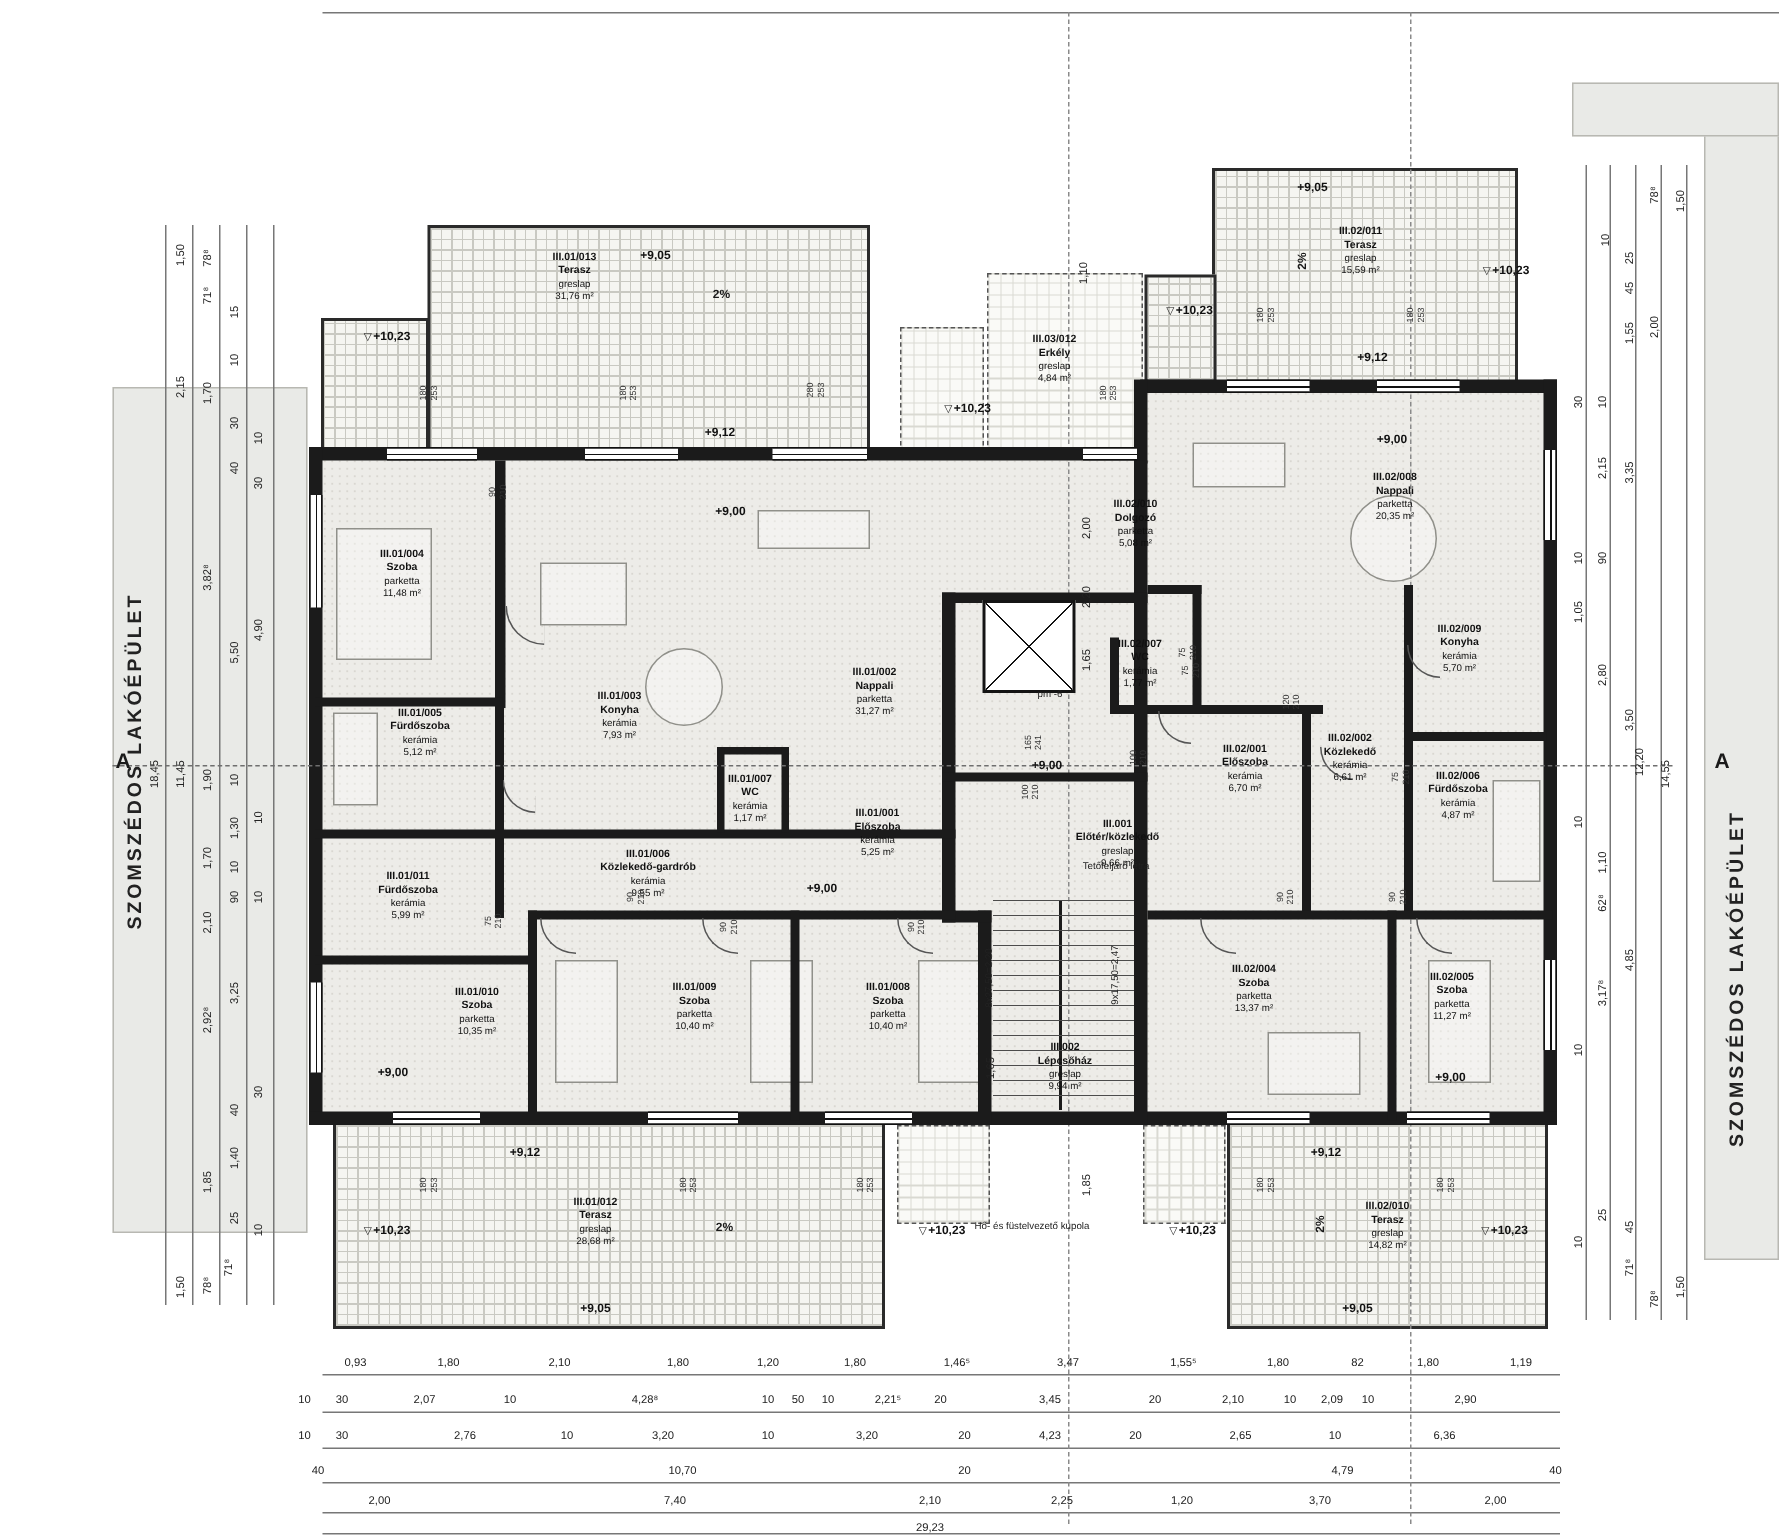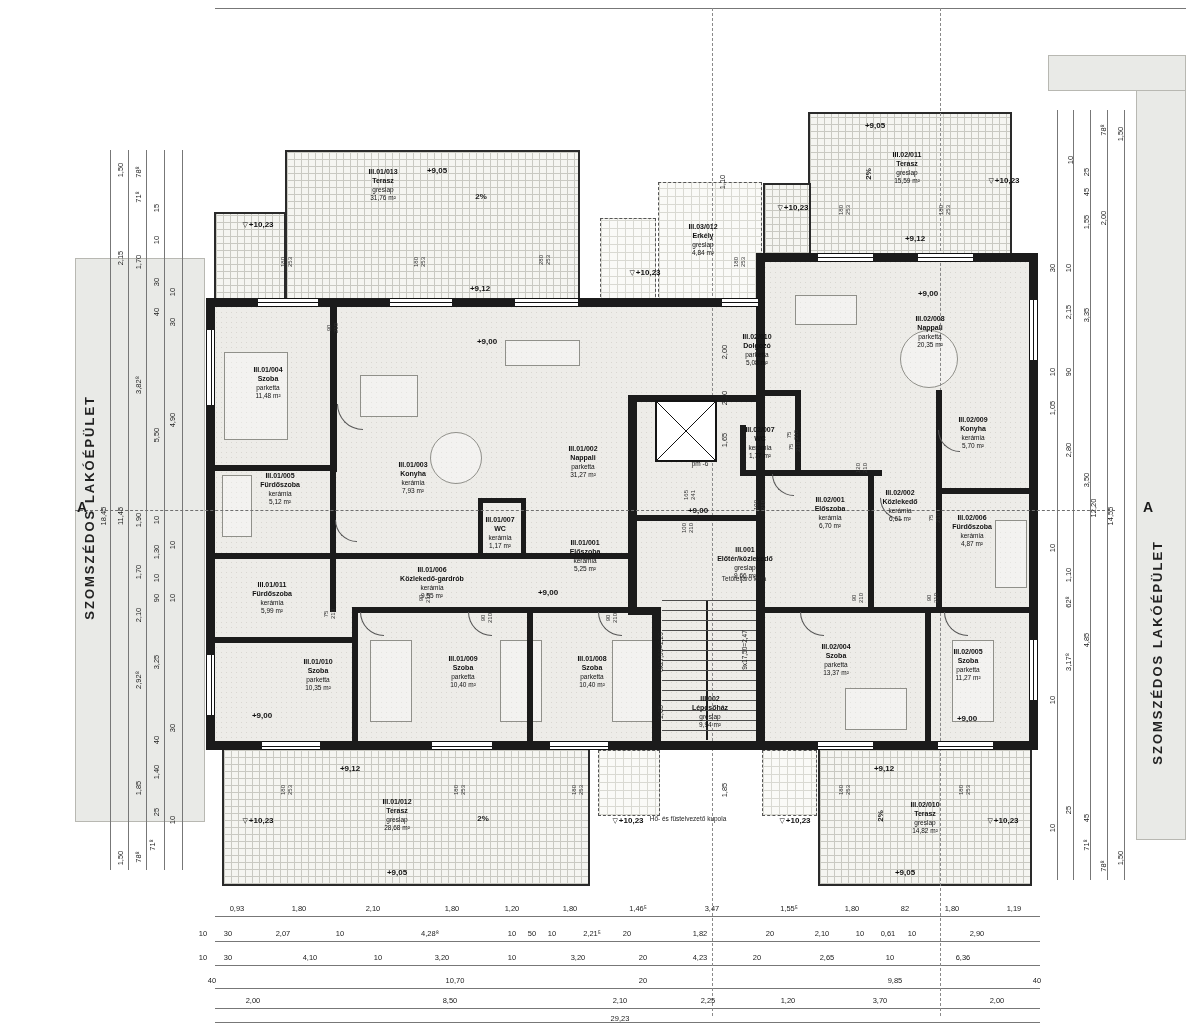--- a/index.html
+++ b/index.html
@@ -470,47 +470,47 @@
     <div class="dim" style="left: 203px; top: 933px;">10</div>
     <div class="dim" style="left: 228px; top: 933px;">30</div>
     <div class="dim" style="left: 283px; top: 933px;">2,07</div>
     <div class="dim" style="left: 340px; top: 933px;">10</div>
     <div class="dim" style="left: 430px; top: 933px;">4,28⁸</div>
     <div class="dim" style="left: 512px; top: 933px;">10</div>
     <div class="dim" style="left: 532px; top: 933px;">50</div>
     <div class="dim" style="left: 552px; top: 933px;">10</div>
     <div class="dim" style="left: 592px; top: 933px;">2,21⁵</div>
     <div class="dim" style="left: 627px; top: 933px;">20</div>
-    <div class="dim" style="left: 700px; top: 933px;">1,82</div>
+    <div class="dim" style="left: 700px; top: 933px;">3,45</div>
     <div class="dim" style="left: 770px; top: 933px;">20</div>
     <div class="dim" style="left: 822px; top: 933px;">2,10</div>
     <div class="dim" style="left: 860px; top: 933px;">10</div>
-    <div class="dim" style="left: 888px; top: 933px;">0,61</div>
+    <div class="dim" style="left: 888px; top: 933px;">2,09</div>
     <div class="dim" style="left: 912px; top: 933px;">10</div>
     <div class="dim" style="left: 977px; top: 933px;">2,90</div>
     <div class="dim" style="left: 203px; top: 957px;">10</div>
     <div class="dim" style="left: 228px; top: 957px;">30</div>
-    <div class="dim" style="left: 310px; top: 957px;">4,10</div>
+    <div class="dim" style="left: 310px; top: 957px;">2,76</div>
     <div class="dim" style="left: 378px; top: 957px;">10</div>
     <div class="dim" style="left: 442px; top: 957px;">3,20</div>
     <div class="dim" style="left: 512px; top: 957px;">10</div>
     <div class="dim" style="left: 578px; top: 957px;">3,20</div>
     <div class="dim" style="left: 643px; top: 957px;">20</div>
     <div class="dim" style="left: 700px; top: 957px;">4,23</div>
     <div class="dim" style="left: 757px; top: 957px;">20</div>
     <div class="dim" style="left: 827px; top: 957px;">2,65</div>
     <div class="dim" style="left: 890px; top: 957px;">10</div>
     <div class="dim" style="left: 963px; top: 957px;">6,36</div>
     <div class="dim" style="left: 212px; top: 980px;">40</div>
     <div class="dim" style="left: 455px; top: 980px;">10,70</div>
     <div class="dim" style="left: 643px; top: 980px;">20</div>
-    <div class="dim" style="left: 895px; top: 980px;">9,85</div>
+    <div class="dim" style="left: 895px; top: 980px;">4,79</div>
     <div class="dim" style="left: 1037px; top: 980px;">40</div>
     <div class="dim" style="left: 253px; top: 1000px;">2,00</div>
-    <div class="dim" style="left: 450px; top: 1000px;">8,50</div>
+    <div class="dim" style="left: 450px; top: 1000px;">7,40</div>
     <div class="dim" style="left: 620px; top: 1000px;">2,10</div>
     <div class="dim" style="left: 708px; top: 1000px;">2,25</div>
     <div class="dim" style="left: 788px; top: 1000px;">1,20</div>
     <div class="dim" style="left: 880px; top: 1000px;">3,70</div>
     <div class="dim" style="left: 997px; top: 1000px;">2,00</div>
     <div class="dim" style="left: 620px; top: 1018px;">29,23</div>
     <div class="dim v" style="left: 120px; top: 170px;">1,50</div>
     <div class="dim v" style="left: 138px; top: 172px;">78⁸</div>
     <div class="dim v" style="left: 138px; top: 197px;">71⁸</div>
     <div class="dim v" style="left: 156px; top: 208px;">15</div>

